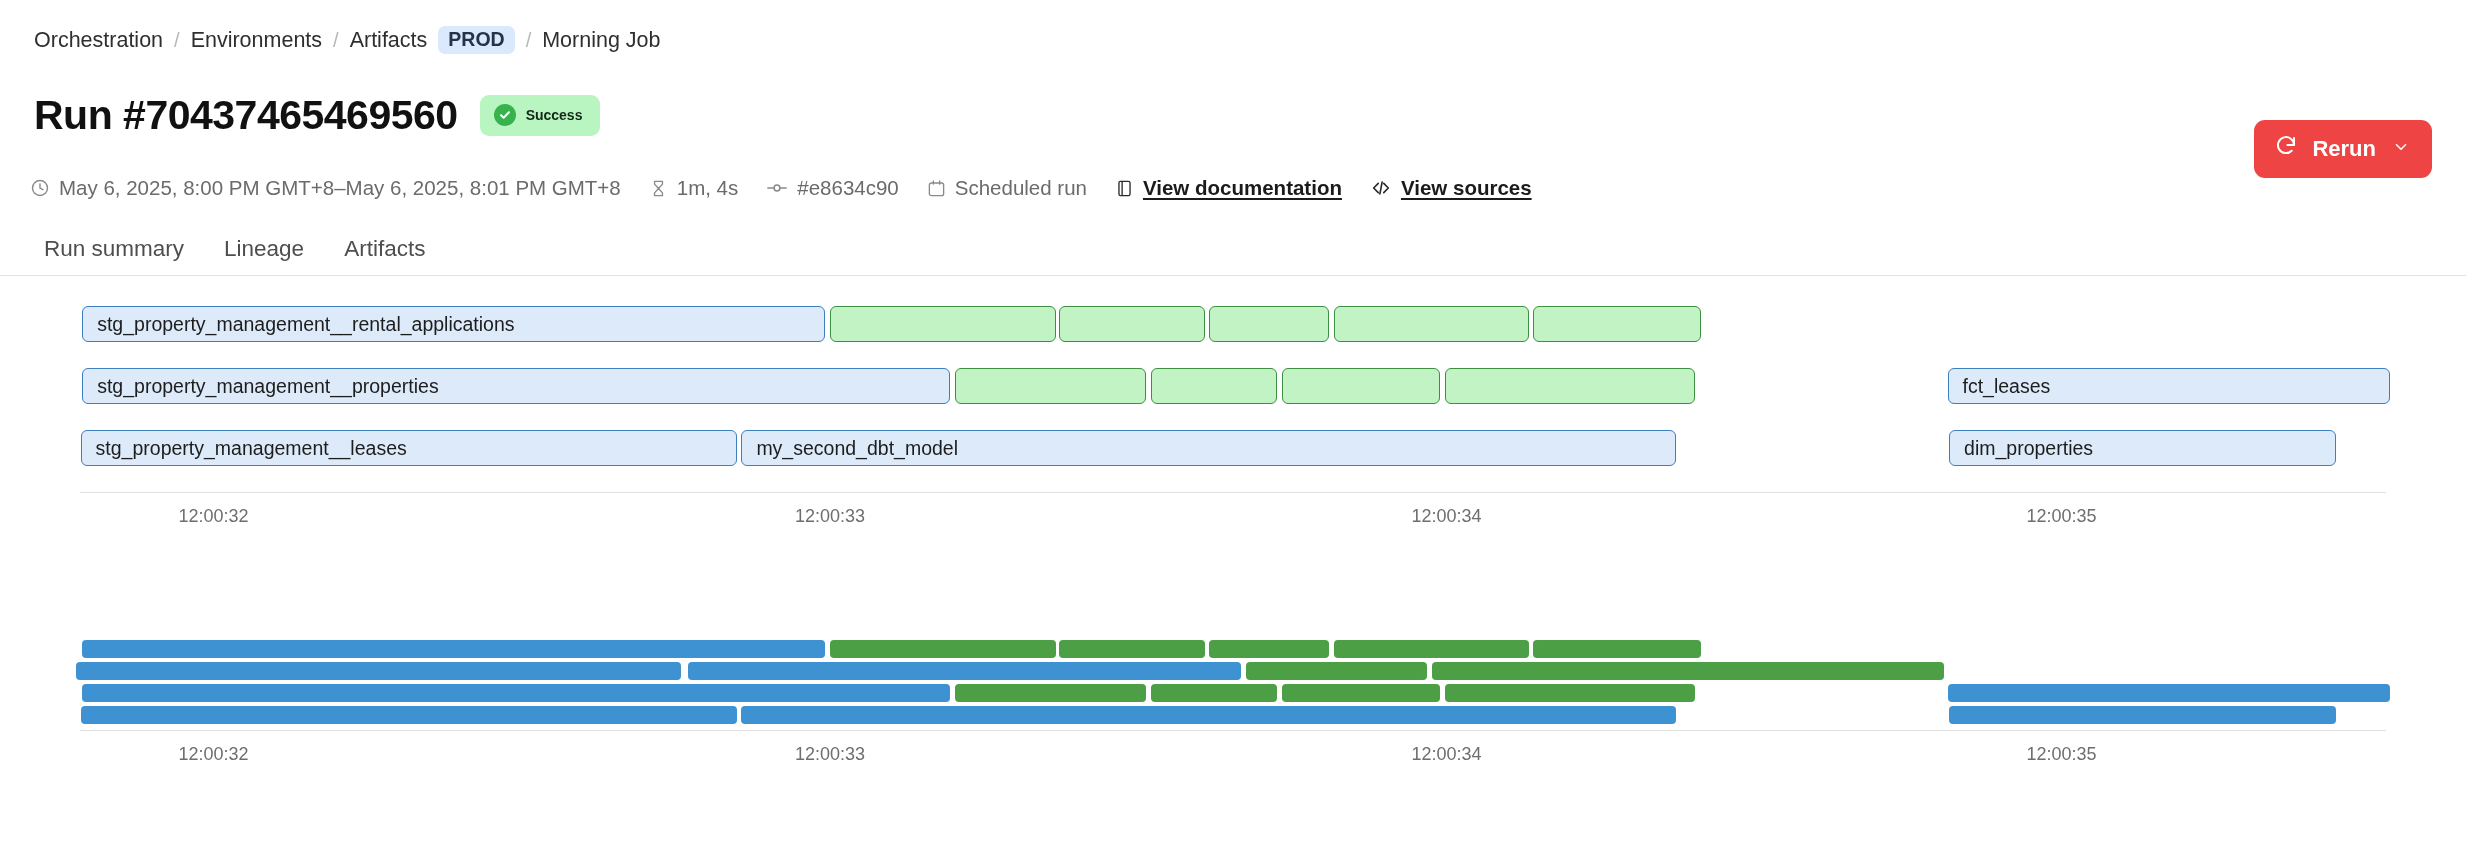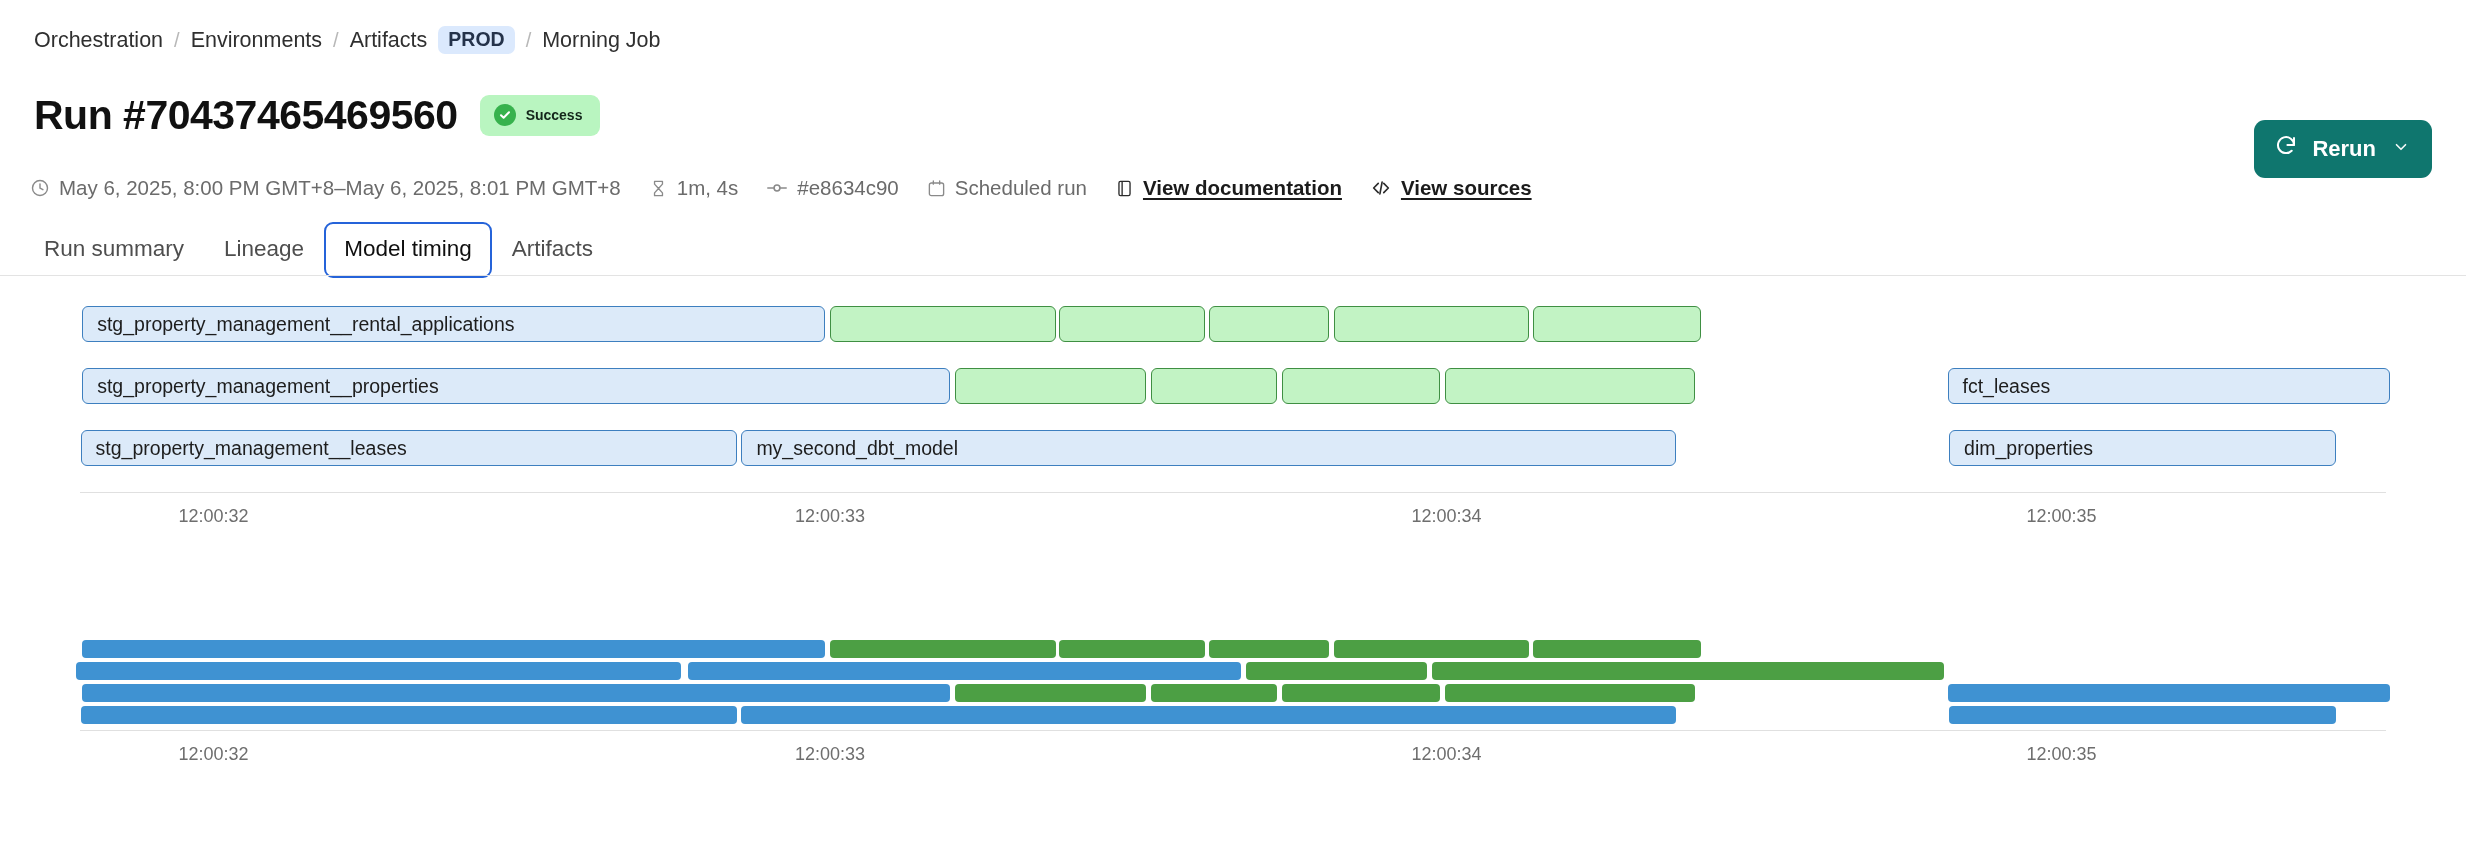--- a/index.html
+++ b/index.html
@@ -43,21 +43,21 @@
     background: #37b24d; display: flex; align-items: center; justify-content: center;
     flex: none;
   }
   .status-badge .check-circle svg { display: block; }
   .status-text { font-size: 14px; font-weight: 600; color: #13261a; }
 
   
   .rerun-btn {
     position: absolute; right: 34px; top: 120px;
     display: flex; align-items: center; gap: 14px;
-    background: #0f766e; color: #fff;
+    background: #ef4444; color: #fff;
     border-radius: 11px; padding: 14px 22px 14px 20px;
     cursor: pointer; border: none;
     font-size: 22px; font-weight: 600;
     font-family: "Liberation Sans", sans-serif;
   }
   .rerun-btn .chev { opacity: .95; margin-left: 2px; }
 
   
   .meta-row {
     position: absolute; left: 30px; top: 176px;
@@ -210,21 +210,20 @@
             <line x1="13.2" y1="5.5" x2="10.8" y2="18.5"></line>
           </svg>
       </span>
       <span class="meta-link">View sources</span>
     </div>
   </div>
 
   <div class="tabs" id="tab-bar">
       <div class="tab">Run summary</div>
       <div class="tab">Lineage</div>
-      <div class="tab active">Model timing</div>
       <div class="tab">Artifacts</div>
     </div>
   <div class="tabs-underline"></div>
 
   <div class="gantt" id="gantt">
       <div class="gantt-row">
         <div class="bar blue" style="left: 82.2px; width: 742.962px;">stg_property_management__rental_applications</div>
         <div class="bar green" style="left: 829.904px; width: 226.05px;"></div>
         <div class="bar green" style="left: 1059.12px; width: 145.431px;"></div>
         <div class="bar green" style="left: 1209.29px; width: 120.138px;"></div>

